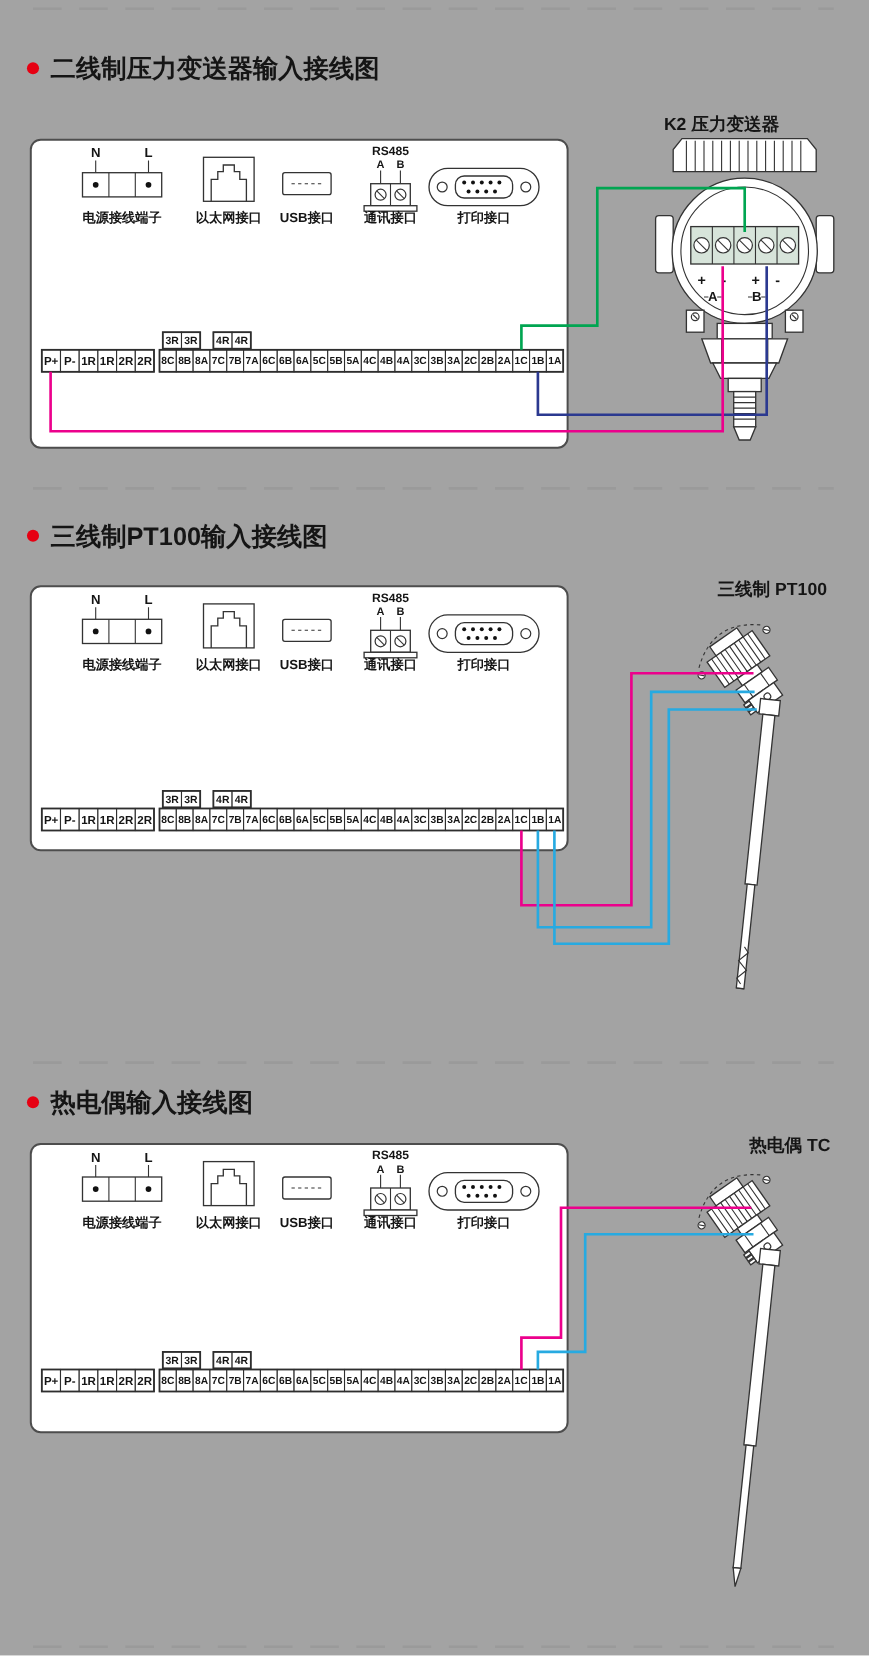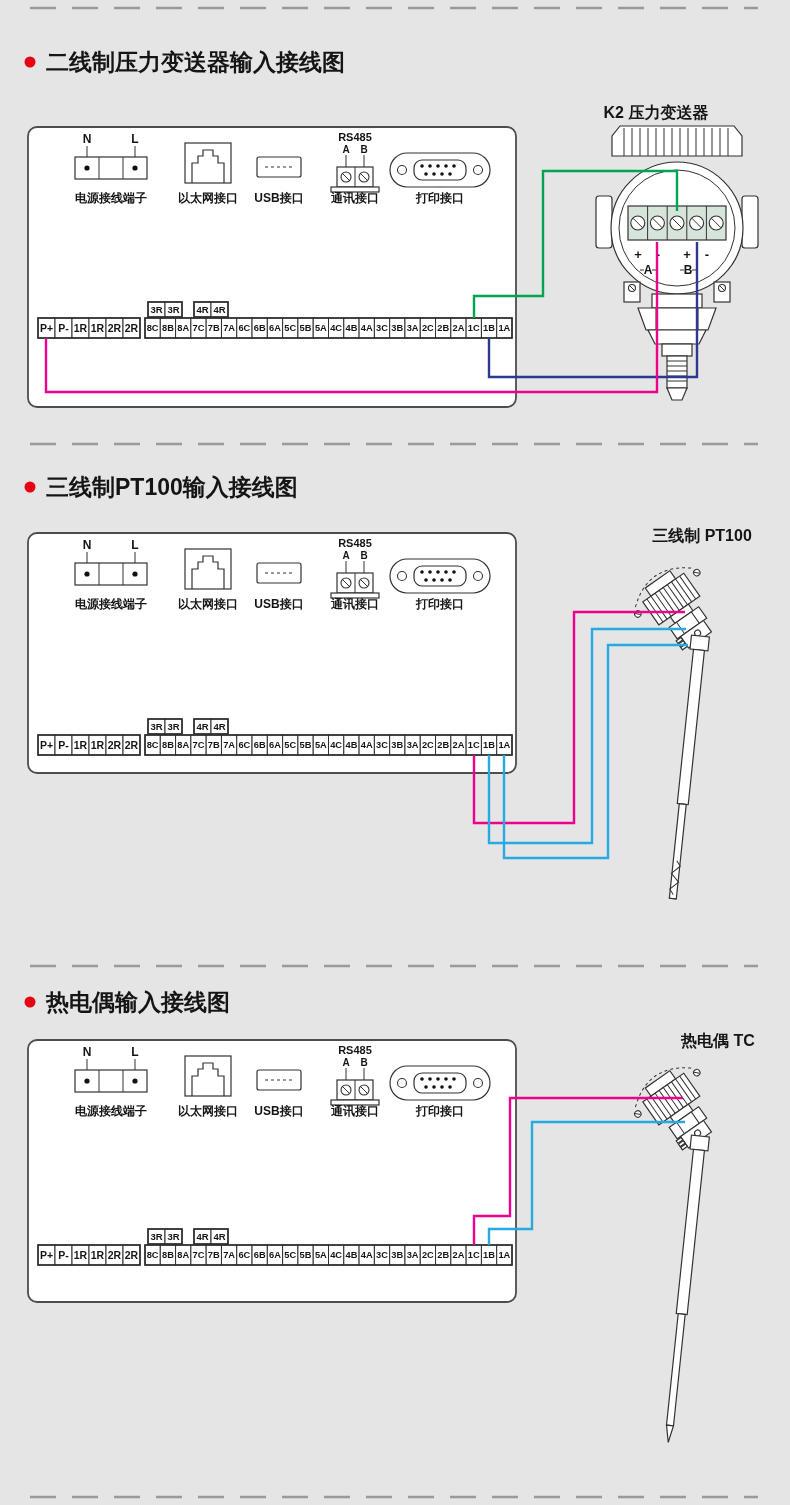--- a/index.html
+++ b/index.html
@@ -1,16 +1,16 @@
 <!DOCTYPE html>
 <html><head>
 <meta charset="utf-8">
 <style>
   html,body{margin:0;padding:0;background:#fff;}
-  .page{position:relative;width:790px;height:1505px;background:#e5e5e5;overflow:hidden;
+  .page{position:relative;width:790px;height:1505px;background:#a3a3a3;overflow:hidden;
         font-family:"Liberation Sans","DejaVu Sans",sans-serif;}
   svg text{font-family:"Liberation Sans","DejaVu Sans",sans-serif;fill:#151515;}
   .title{font-size:23px;font-weight:600;}
   .devlabel{font-size:16px;font-weight:700;text-anchor:middle;}
   .plabel{font-size:12px;font-weight:700;text-anchor:middle;}
   .t12b{font-size:12px;font-weight:700;text-anchor:middle;}
   .t11b{font-size:11px;font-weight:700;text-anchor:middle;}
   .t10{font-size:10px;font-weight:600;text-anchor:middle;}
   .sign{font-size:13px;font-weight:700;text-anchor:middle;}
   .ab{font-size:12px;font-weight:700;text-anchor:middle;}

